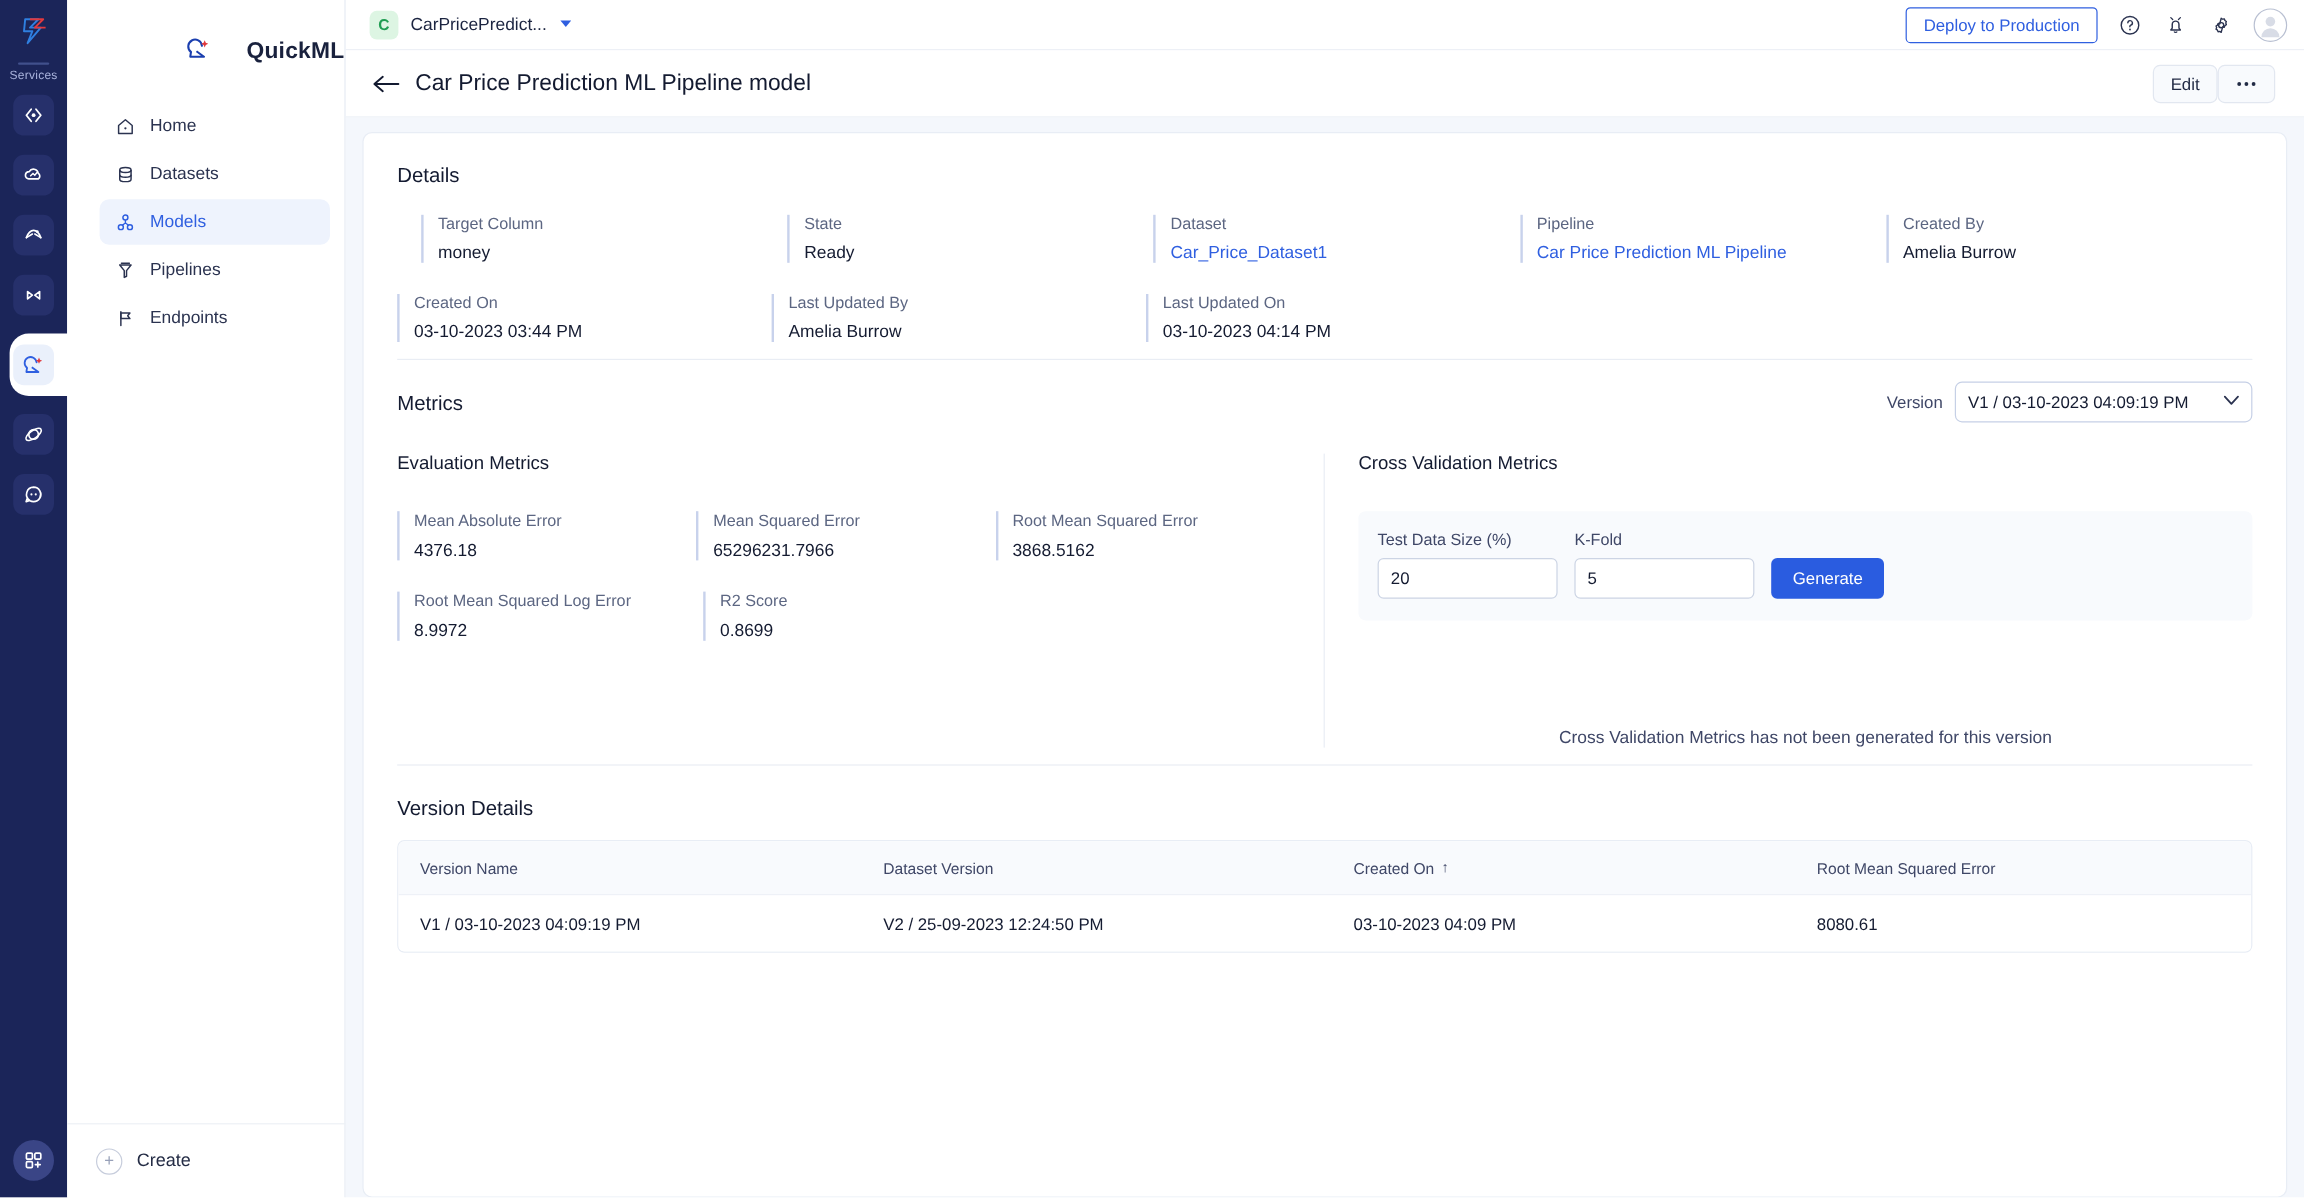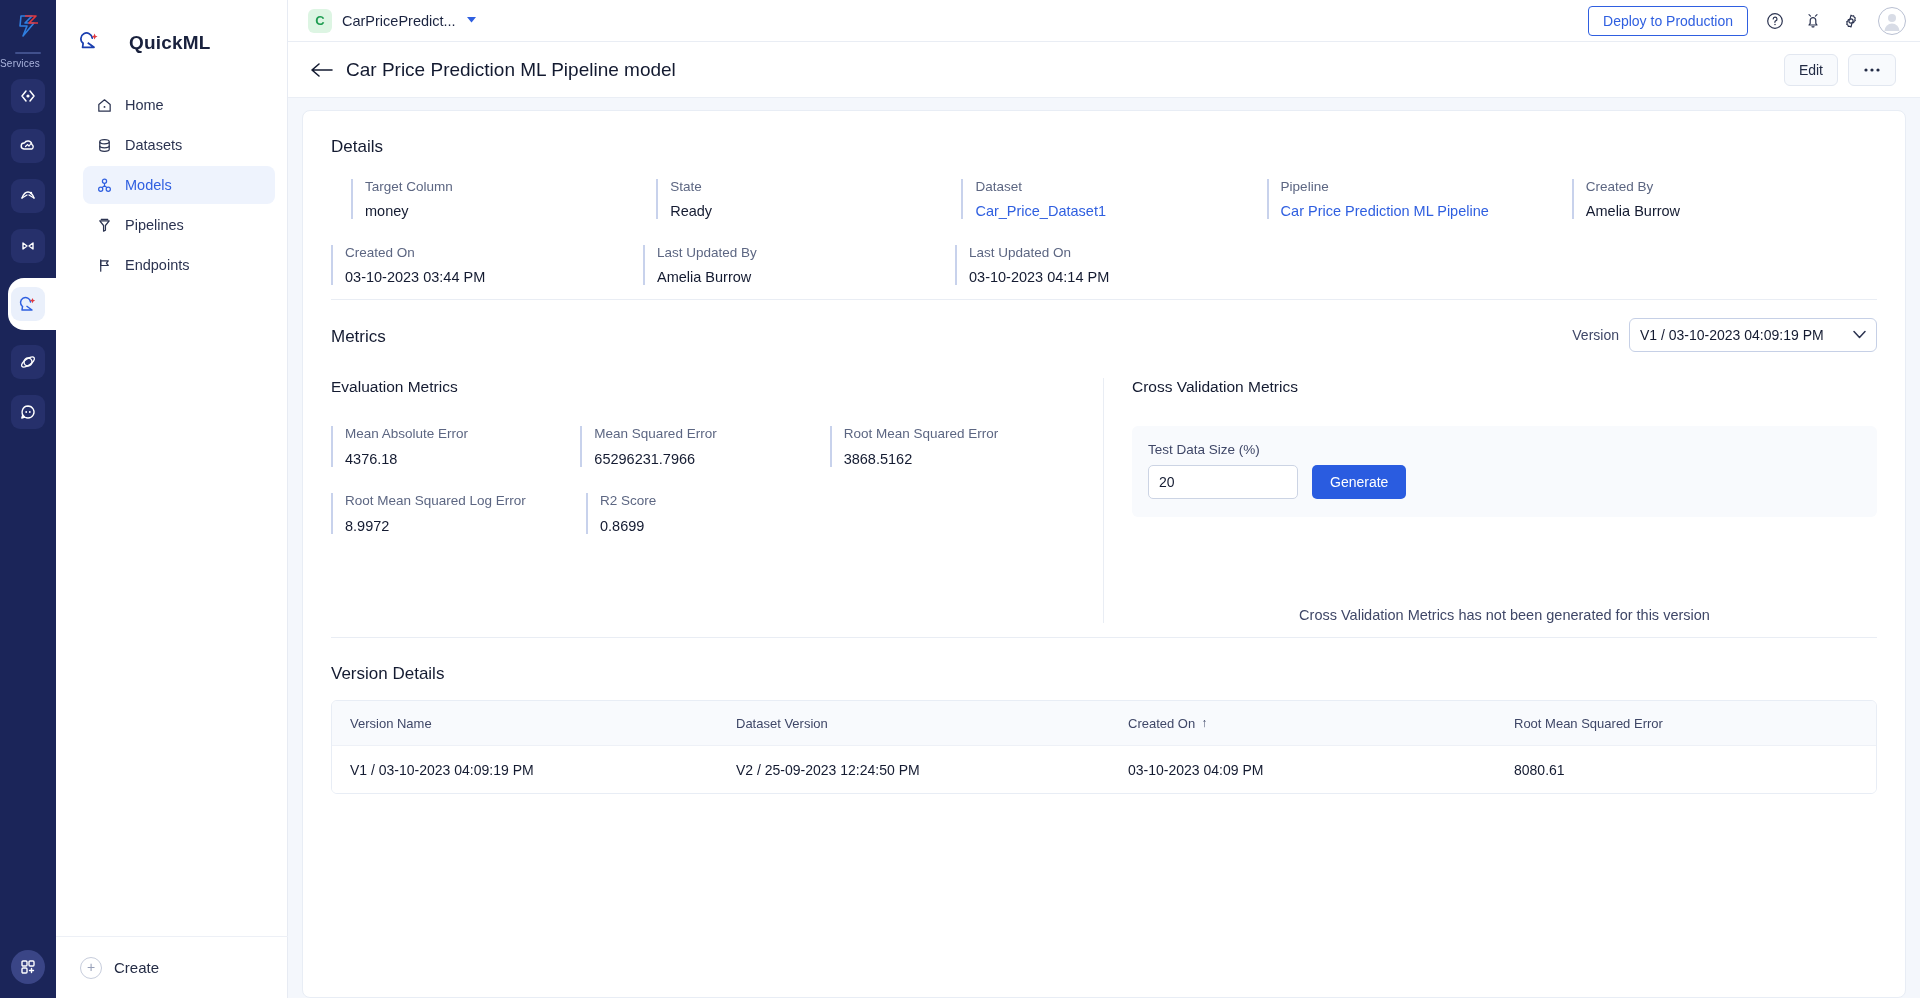--- a/index.html
+++ b/index.html
@@ -17,21 +17,21 @@
   .rail {
     width:56px; height:998px; background:#1b2559;
     position:relative; flex:0 0 56px;
   }
   .rail-logo {
     height:44px; display:flex; align-items:center; justify-content:center;
     padding-top:8px;
   }
   .rail-divider { width:26px; height:2px; background:#41508c; margin:8px auto 4px; border-radius:1px; }
   .rail-services {
-    font-size:10px; color:#aab4dd; letter-spacing:.2px;
+    text-align:center; font-size:10px; color:#aab4dd; letter-spacing:.2px;
     margin-bottom:10px;
   }
   .rail-items { display:flex; flex-direction:column; align-items:center; gap:16px; }
   .rail-btn {
     width:34px; height:34px; border-radius:9px; background:#26306b;
     display:flex; align-items:center; justify-content:center;
     cursor:pointer;
   }
   .rail-active-wrap {
     position:relative; width:56px; height:50px; display:flex; align-items:center; justify-content:center;
@@ -46,21 +46,21 @@
     display:flex; justify-content:center;
   }
   .rail-bottom .rail-btn { background:#3a4586; border-radius:50%; }
 
   
   .sidebar {
     width:232px; flex:0 0 232px; background:#ffffff; height:998px;
     position:relative; border-right:1px solid #e7ebf3;
   }
   .brand {
-    height:86px; display:flex; align-items:center; gap:27px; padding:0 0 0 22px;
+    height:86px; display:flex; align-items:center; gap:27px; padding:0 0 0 22px;justify-content:flex-end;
   }
   .brand-name { font-size:19px; font-weight:bold; color:#19213d; letter-spacing:.2px; }
   .nav { padding:0 12px; display:flex; flex-direction:column; gap:2px;margin-left:15px; }
   .nav-item {
     display:flex; align-items:center; gap:12px;
     height:38px; border-radius:8px; padding:0 12px;
     font-size:14.5px; color:#2b3350; cursor:pointer;
   }
   .nav-item.active { background:#eef3fd; color:#2f5fe0; }
   .nav-item.active .nav-label { color:#2f5fe0; }
@@ -104,21 +104,21 @@
     display:flex; align-items:center; justify-content:center; overflow:hidden;
   }
 
   
   .page-head {
     height:56px; flex:0 0 56px; display:flex; align-items:center;
     padding:0 24px 0 0; border-bottom:1px solid #eaeef5; background:#fff;
   }
   .back-arrow { width:28px; margin-left:22px; cursor:pointer; display:flex; align-items:center; }
   .page-title { font-size:19px; color:#131a30; margin-left:8px; }
-  .page-head-right { margin-left:auto; display:flex; gap:10px; }
+  .page-head-right { margin-left:auto; display:flex; }
   .ghost-btn {
     min-width:44px; height:32px; border:1px solid #e2e7f0; background:#f8fafd; border-radius:6px;
     font-size:14px; color:#222b45; display:flex; align-items:center; justify-content:center;
     padding:0 14px; cursor:pointer; font-family:"Liberation Sans", sans-serif;
   }
 
   
   .content-wrap { flex:1; background:#f4f7fc; padding:12px 14px 0 14px; overflow:hidden; }
   .card {
     background:#fff; border:1px solid #e8edf5; border-radius:8px; height:100%;
@@ -500,20 +500,24 @@
           </div>
 
           <div class="cv-col">
             <div class="sub-title">Cross Validation Metrics</div>
 
             <div class="cv-panel">
               <div>
                 <div class="field-label">Test Data Size (%)</div>
                 <input class="field-input" value="20" style="">
               </div>
+              <div>
+                <div class="field-label">K-Fold</div>
+                <input class="field-input" value="5" style="">
+              </div>
               <button class="gen-btn">Generate</button>
             </div>
 
             <div class="cv-empty">Cross Validation Metrics has not been generated for this version</div>
           </div>
         </div>
 
         <div class="hr"></div>
 
         <div class="vd-title">Version Details</div>

